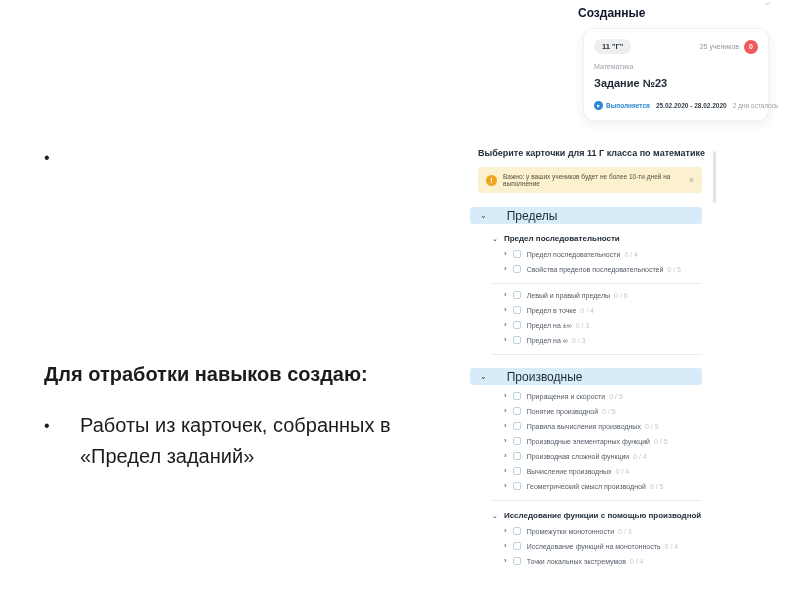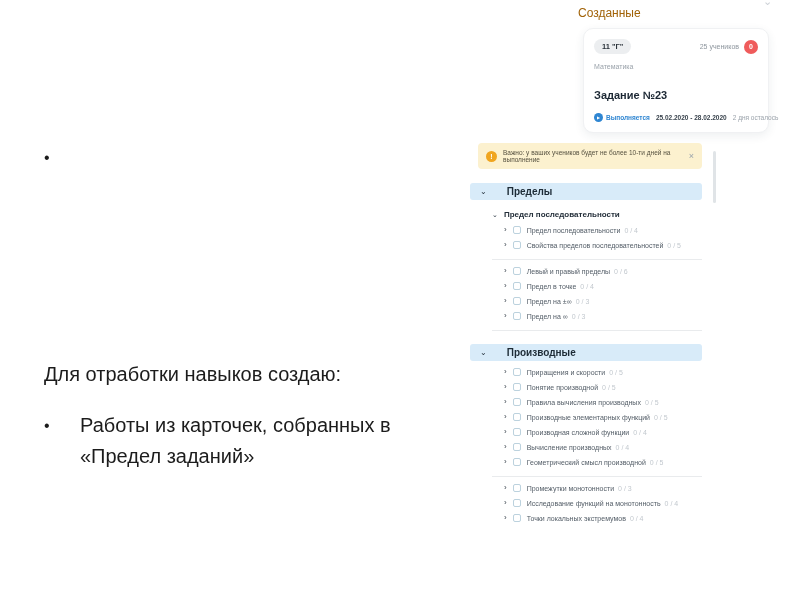--- a/index.html
+++ b/index.html
@@ -8,36 +8,36 @@
     position:relative; width:800px; height:600px; background:#ffffff;
     font-family:"Liberation Sans", sans-serif; overflow:hidden; color:#1f1f1f;
   }
 
   
   .bullet-item { position:absolute; display:flex; font-size:20px; line-height:31px; color:#1c1c1c; }
   .bullet-one { left:44px; top:142px; width:356px; }
   .bullet-two { left:44px; top:410px; width:370px; }
   .bullet-marker { width:36px; flex:none; font-size:16px; line-height:31px; }
   .bullet-text { flex:1; }
-  .intro-line { position:absolute; left:44px; top:363px; font-size:20px; color:#1c1c1c; }
+  .intro-line { position:absolute; left:44px; top:363px; font-size:20px; color:#1c1c1c;font-weight:bold; }
 
   
   .created-panel { position:absolute; left:570px; top:6px; width:206px; }
-  .created-title { font-size:12px; font-weight:normal; color:#a16207; margin-left:8px; }
+  .created-title { font-size:12px; font-weight:bold; color:#0f172a; margin-left:8px; }
   .task-card {
     margin:8px 0 0 13px; width:186px; background:#fff; border:1px solid #f0f1f3;
     border-radius:10px; box-shadow:0 3px 10px rgba(40,60,80,0.08); padding:10px;
   }
   .card-row1 { display:flex; align-items:center; }
   .class-pill { background:#eceef0; border-radius:10px; padding:3px 8px; font-size:7.5px; font-weight:bold; color:#2a323a; }
   .students { margin-left:auto; font-size:7px; color:#8e969e; }
   .notif { margin-left:5px; width:14px; height:14px; border-radius:50%; background:#ef5b5b; color:#fff;
            font-size:7px; font-weight:bold; display:flex; align-items:center; justify-content:center; }
   .subject { margin-top:9px; font-size:7px; color:#9ba3ab; }
-  .task-title { margin-top:19px; font-size:11px; font-weight:bold; color:#1b2733; }
+  .task-title { margin-top:7px; font-size:11px; font-weight:bold; color:#1b2733; }
   .card-row2 { margin-top:12px; display:flex; align-items:center; font-size:6.5px; white-space:nowrap; }
   .status-icon { flex:none; width:9px; height:9px; border-radius:50%; background:#2f86d2; color:#fff; font-size:4px;
                  display:flex; align-items:center; justify-content:center; margin-right:3px; }
   .status-label { color:#2f86d2; font-weight:bold; }
   .date-range { margin-left:6px; color:#39434d; font-weight:bold; }
   .time-left { margin-left:6px; color:#9ba3ab; }
 
   
   .picker-panel { position:absolute; left:470px; top:143px; width:246px; }
   .picker-title { font-size:9px; font-weight:bold; color:#242f3a; margin:5px 0 9px 8px; }
@@ -46,21 +46,21 @@
   .warn-icon { flex:none; width:11px; height:11px; border-radius:50%; background:#f0a51f; color:#fff;
                font-size:7px; font-weight:bold; display:flex; align-items:center; justify-content:center; margin-right:6px; }
   .warn-text { flex:1; font-size:6.5px; color:#55503f; }
   .warn-close { font-size:9px; color:#98a2ab; margin-left:6px; cursor:default; }
 
   #sections { margin-top:14px; }
   .section-bar { height:17px; width:232px; background:#d8ebf9; border-radius:3px;
                  display:flex; align-items:center; padding-left:10px; margin-top:13px; }
   .section-bar:first-child { margin-top:0; }
   .sec-chevron { font-size:8px; color:#2a3642; margin-right:8px; line-height:8px; }
-  .section-label { font-size:10px; font-weight:bold; color:#1d2b36;padding-left:12px; }
+  .section-label { font-size:12px; font-weight:normal; color:#1d2b36;padding-left:12px; }
 
   .subsection { margin:10px 0 0 22px; display:flex; align-items:center; }
   .sub-chevron { font-size:7px; color:#2a3642; margin-right:6px; line-height:7px; }
   .sub-label { font-size:8px; font-weight:bold; color:#242f3a; }
 
   .item-row { margin:7px 0 0 34px; display:flex; align-items:center; height:8px; }
   .item-chevron { font-size:8px; color:#39434d; margin-right:6px; line-height:8px; }
   .checkbox { flex:none; width:8px; height:8px; border:1px solid #bcd2de; border-radius:2px; background:#fff; margin-right:6px; }
   .item-label { font-size:7px; color:#525c66; }
   .item-count { font-size:7px; color:#c2c8ce; margin-left:4px; }
@@ -99,20 +99,21 @@
       <div class="card-row2">
         <span class="status-icon">▶</span>
         <span class="status-label">Выполняется</span>
         <span class="date-range">25.02.2020 - 28.02.2020</span>
         <span class="time-left">2 дня осталось</span>
       </div>
     </div>
   </div>
 
   <div class="picker-panel">
+    <div class="picker-title">Выберите карточки для 11 Г класса по математике</div>
     <div class="warning">
       <span class="warn-icon">!</span>
       <span class="warn-text">Важно: у ваших учеников будет не более 10-ти дней на выполнение</span>
       <span class="warn-close">×</span>
     </div>
     <div id="sections">
         <div class="section-bar">
           <span class="sec-chevron">⌄</span>
           <span class="section-label">Пределы</span>
         </div>
@@ -198,20 +199,24 @@
           <span class="item-label">Вычисление производных</span>
           <span class="item-count">0 / 4</span>
         </div>
         <div class="item-row">
           <span class="item-chevron">›</span>
           <span class="checkbox"></span>
           <span class="item-label">Геометрический смысл производной</span>
           <span class="item-count">0 / 5</span>
         </div>
         <div class="divider"></div>
+        <div class="subsection">
+          <span class="sub-chevron">⌄</span>
+          <span class="sub-label">Исследование функции с помощью производной</span>
+        </div>
         <div class="item-row">
           <span class="item-chevron">›</span>
           <span class="checkbox"></span>
           <span class="item-label">Промежутки монотонности</span>
           <span class="item-count">0 / 3</span>
         </div>
         <div class="item-row">
           <span class="item-chevron">›</span>
           <span class="checkbox"></span>
           <span class="item-label">Исследование функций на монотонность</span>

